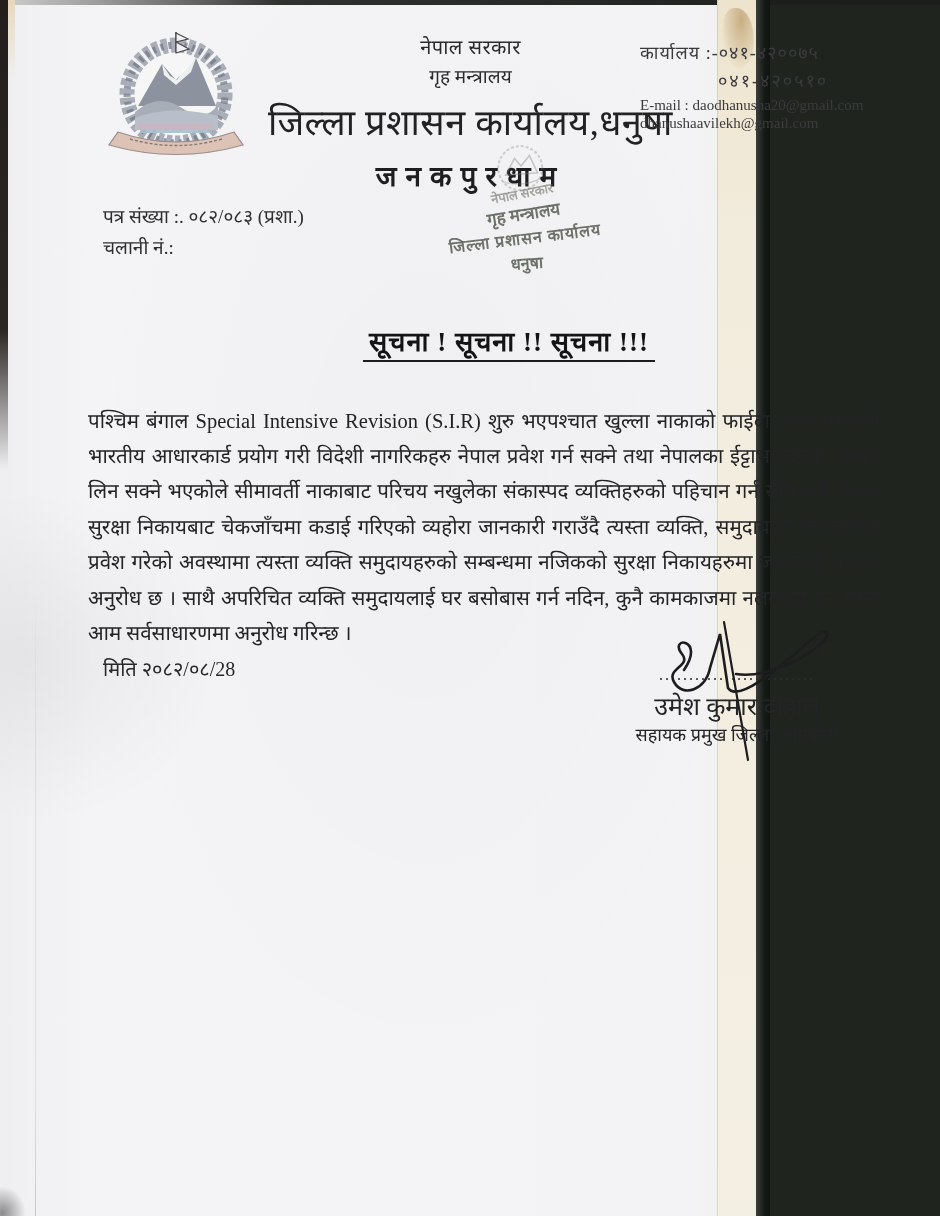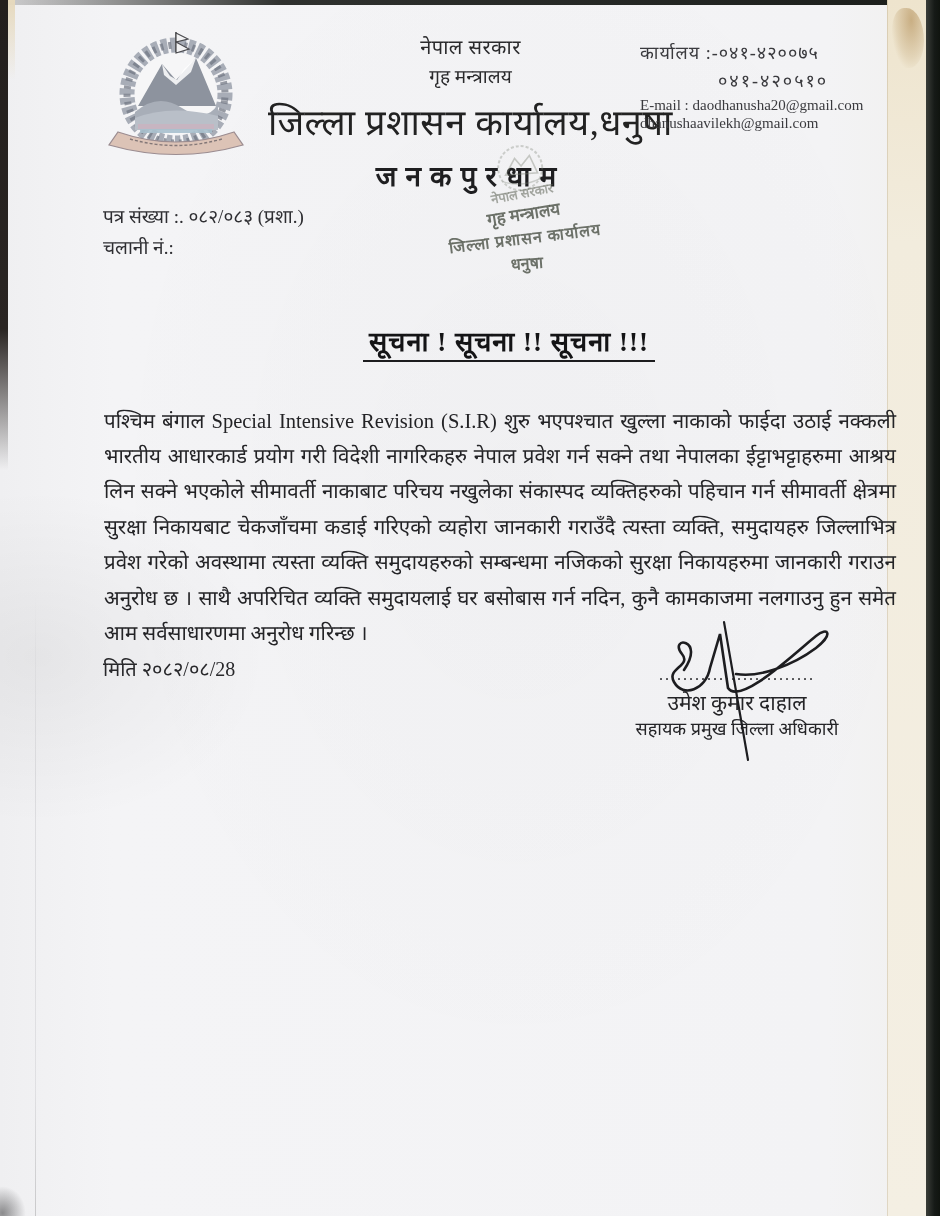--- a/index.html
+++ b/index.html
@@ -2,21 +2,21 @@
 <html><head>
 <meta charset="utf-8">
 <style>
   html,body{margin:0;padding:0;}
   body{
     width:940px;height:1216px;overflow:hidden;
     font-family:"Liberation Serif","DejaVu Serif",serif;
     background:#20241f;
   }
   .paper{
-    position:relative;width:940px;height:1216px;
+    position:relative;width:770px;height:1216px;
     background:
       radial-gradient(ellipse at 4% 54%, rgba(0,0,0,0.05), transparent 18%),
       radial-gradient(ellipse at 55% 40%, rgba(0,0,0,0.015), transparent 60%),
       linear-gradient(90deg,#efeff1,#f4f4f6 12%,#f3f3f5 88%,#f1f0ee);
     color:#2a2a2c;
   }
   
   .edge-top{position:absolute;top:0;left:0;width:940px;height:5px;
     background:linear-gradient(90deg,rgba(30,28,26,0.15),rgba(26,28,25,0.9) 30%,#1b1e1b);}
   .edge-left{position:absolute;top:0;left:0;width:8px;height:470px;
@@ -55,28 +55,28 @@
   .stamp .s2{font-size:17px;transform:rotate(-5deg);margin-top:0px;}
   .stamp .s3{font-size:16px;transform:rotate(-3deg);margin-top:2px;letter-spacing:1px;}
   .stamp .s4{font-size:16px;margin-top:3px;}
   
   .ref{position:absolute;left:103px;top:203px;font-size:19px;color:#2e2e32;}
   .ref .ref-line2{margin-top:5px;}
   
   .notice-title{position:absolute;left:0;top:322px;width:940px;text-align:center;padding-left:39px;}
   .notice-title span{font-size:27px;font-weight:bold;letter-spacing:1px;
     border-bottom:2px solid #1c1c1e;padding:0 6px 3px 6px;color:#141416;}
-  .body-text{position:absolute;left:104px;top:383px;width:792px;
+  .body-text{position:absolute;left:88px;top:383px;width:792px;
     font-size:20.5px;line-height:1.73;text-align:justify;color:#232326;}
   
   .date-line{position:absolute;left:103px;top:655px;font-size:20px;color:#28282b;}
   .sign-block{position:absolute;left:592px;top:608px;width:290px;text-align:center;}
   .sign-svg{position:absolute;left:28px;top:0;width:240px;height:160px;pointer-events:none;}
   .dots-row{margin-top:62px;font-size:16px;letter-spacing:2px;color:#2b2b2e;line-height:10px;}
-  .sign-name{font-size:21px;margin-top:8px;color:#242427;}
+  .sign-name{font-size:25px;margin-top:8px;color:#242427;}
   .sign-role{font-size:18px;white-space:nowrap;color:#242427;}
 </style>
 </head>
 <body>
 
 <div class="paper">
 
   <div class="edge-top"></div>
   <div class="edge-left"></div>
   <div class="edge-left-cream"></div>

